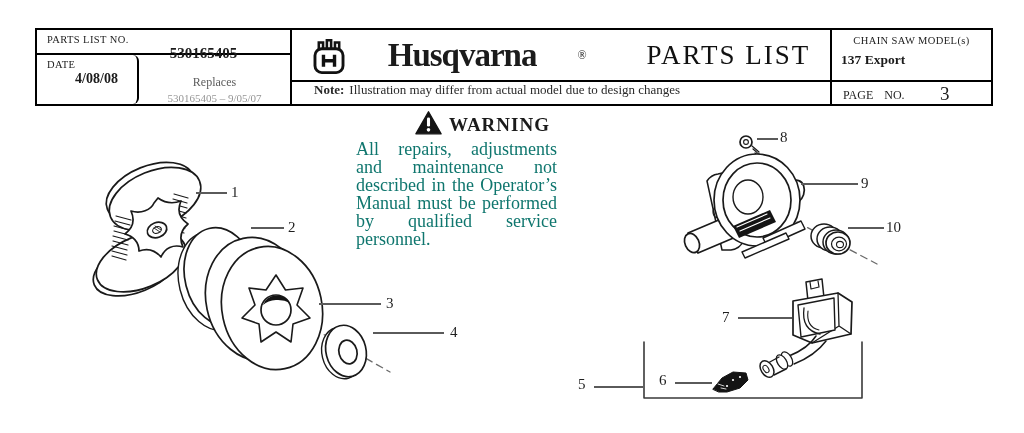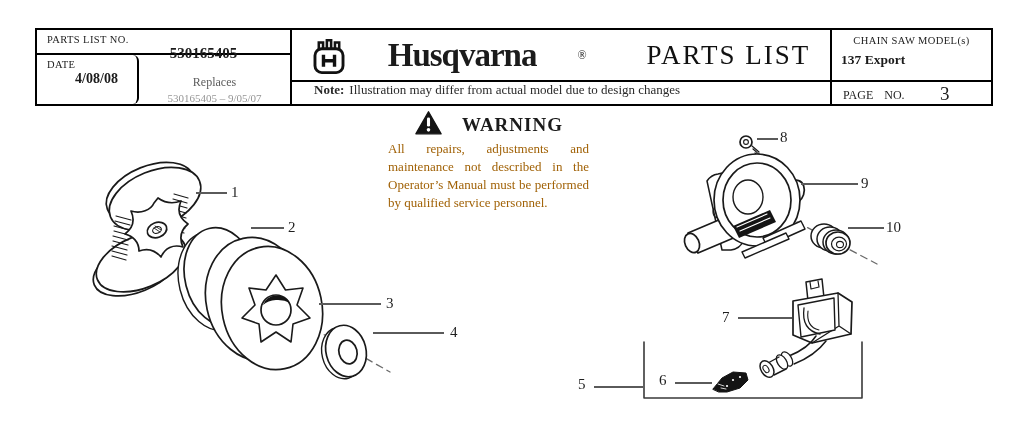--- a/index.html
+++ b/index.html
@@ -38,25 +38,25 @@
   .note-row b{margin-right:5px;}
 
   .model-row{height:50px;position:relative;}
   .model-label{position:absolute;left:0;right:0;top:5px;text-align:center;}
   .model-val{position:absolute;left:9px;top:22px;font-weight:bold;font-size:13.5px;}
   .page-row{flex:1;border-top:2px solid #000;position:relative;}
   .page-label{position:absolute;left:11px;top:6px;font-size:12px;word-spacing:8px;color:#222;}
   .page-no{position:absolute;left:108px;top:1px;font-size:19px;color:#222;}
 
   
-  .warn-head{position:absolute;left:415px;top:110px;display:flex;align-items:flex-end;gap:13px;}
+  .warn-head{position:absolute;left:415px;top:110px;display:flex;align-items:flex-end;}
   .warn-tri{width:27px;height:26px;}
   .warn-title{font-weight:bold;font-size:19px;letter-spacing:1px;margin-left:7px;margin-top:4px;}
-  .warn-body{position:absolute;left:388px;top:140px;width:201px;
-             font-size:13px;line-height:18px;text-align:justify;color:#a16207;}
+  .warn-body{position:absolute;left:356px;top:140px;width:201px;
+             font-size:18px;line-height:18px;text-align:justify;color:#0f766e;}
 
   
   .diagram{position:absolute;left:0;top:0;width:1024px;height:433px;}
   .callout{position:absolute;font-size:15px;color:#1f1f1f;}
   .leader{position:absolute;height:2px;background:#5a5a5a;}
 </style>
 </head>
 <body>
 
 <div class="page">

